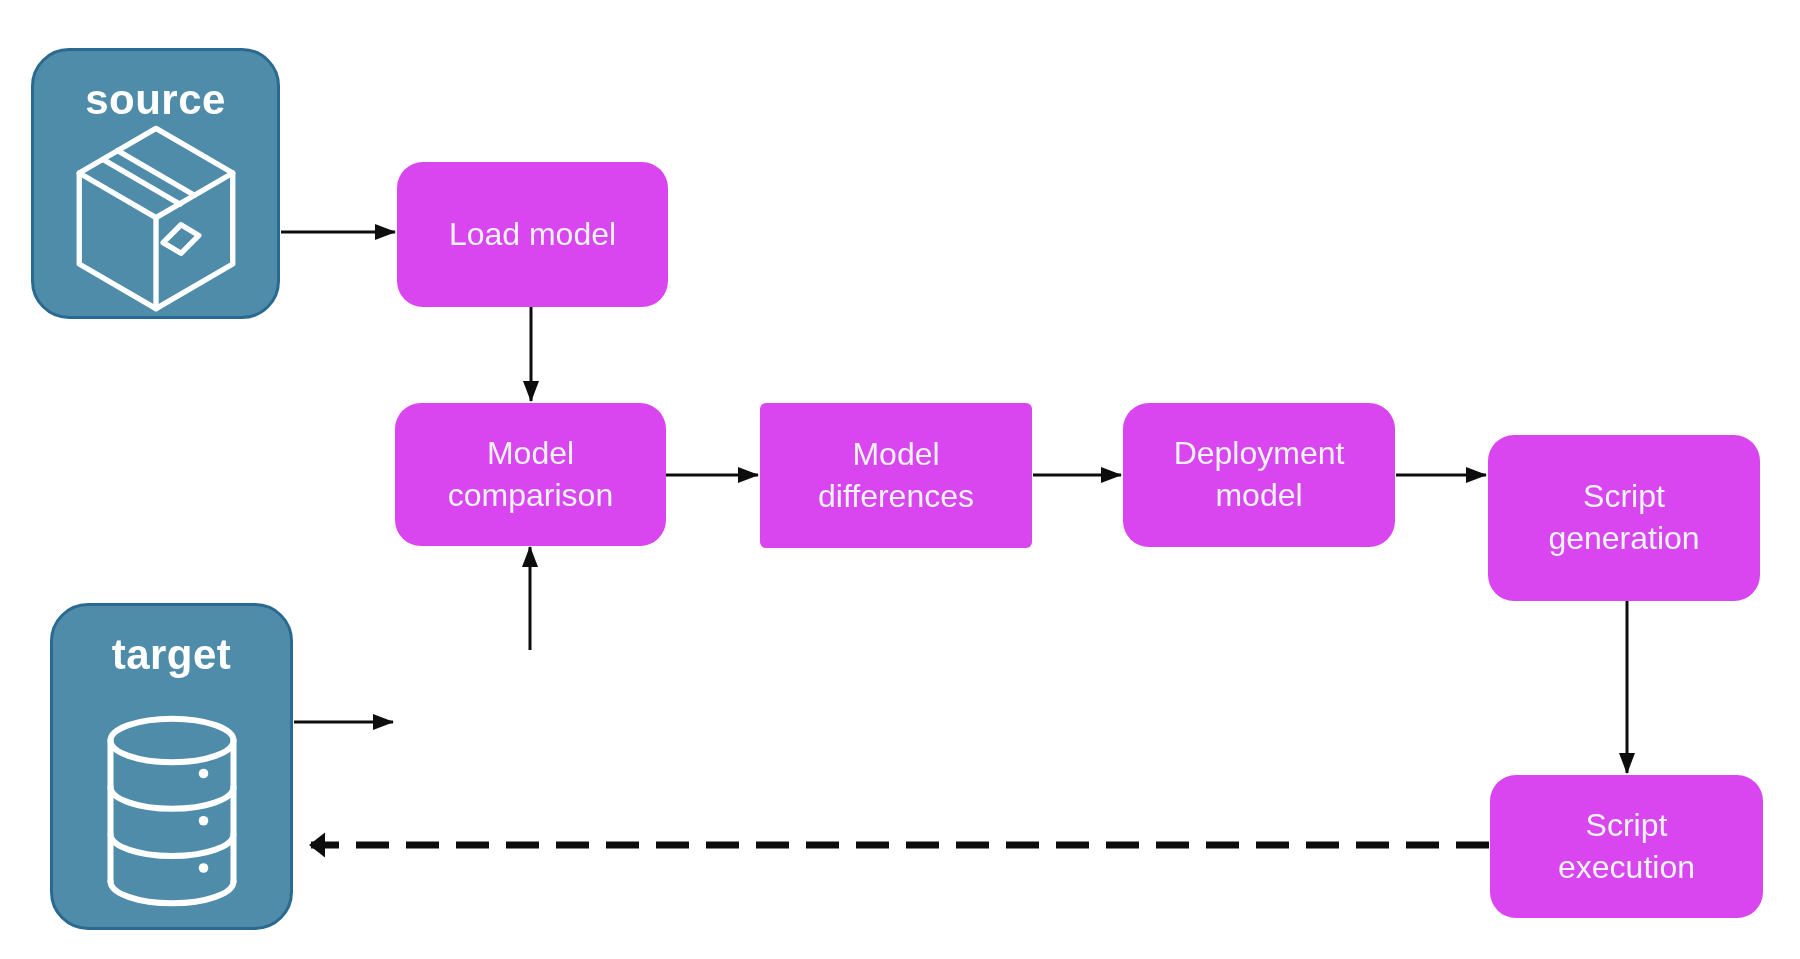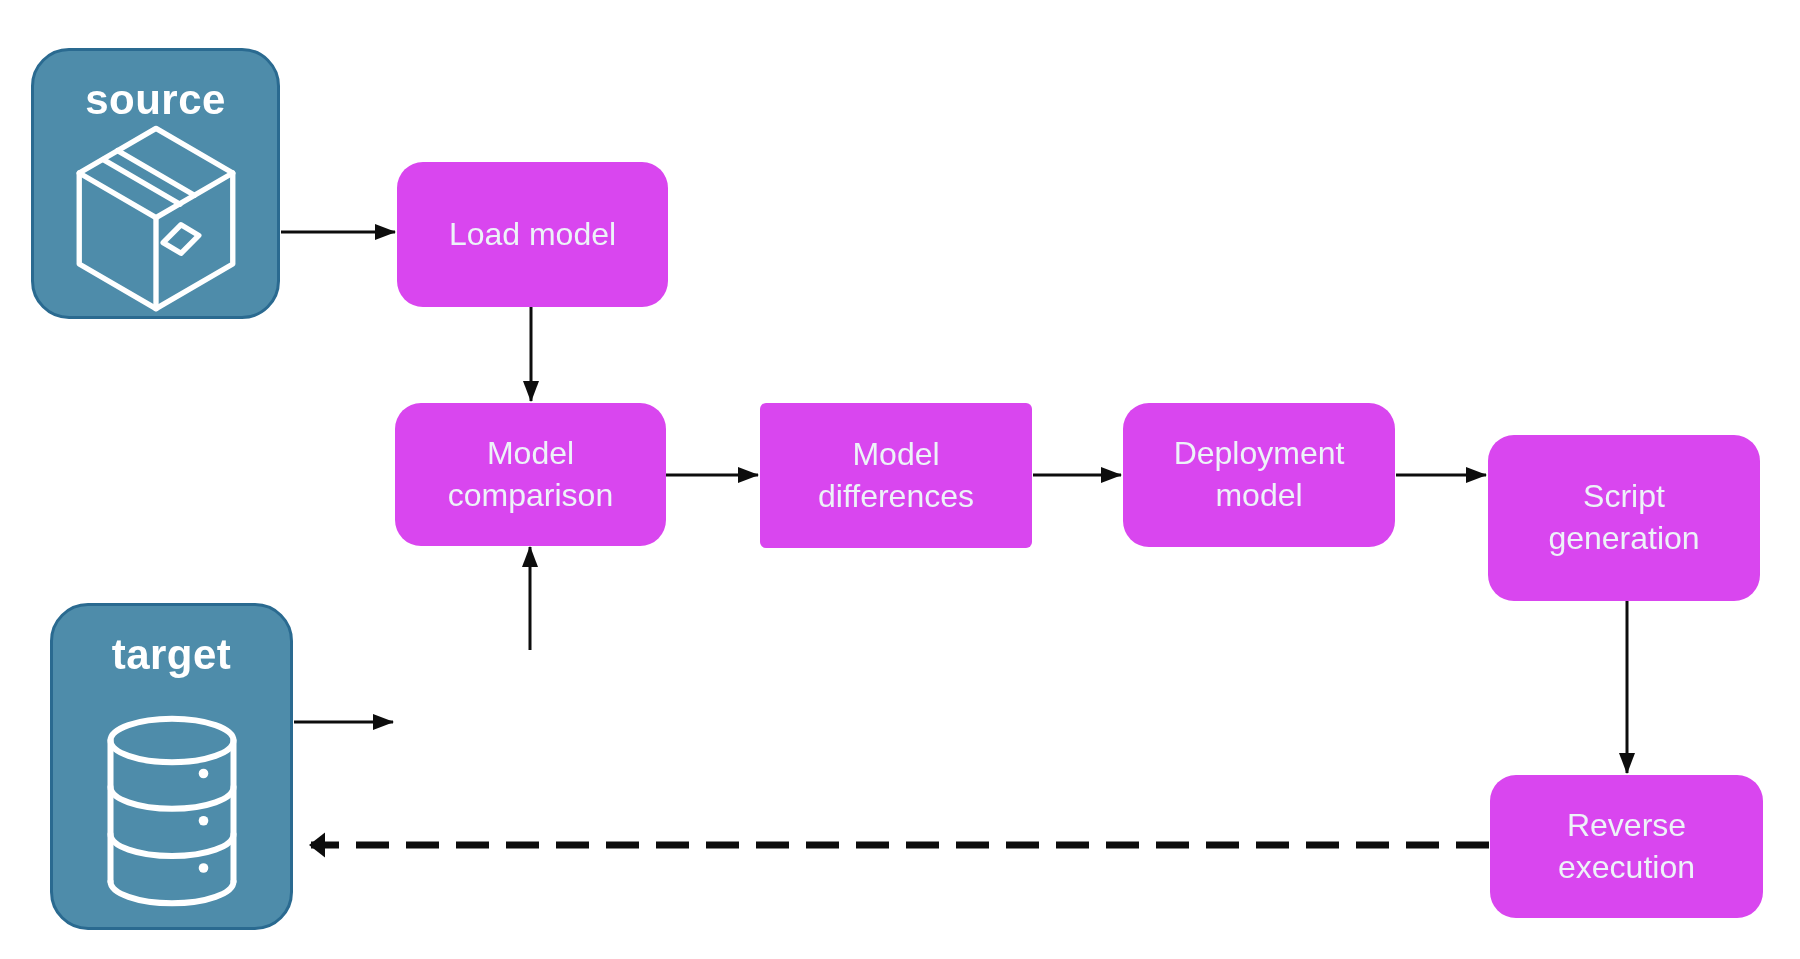--- a/index.html
+++ b/index.html
@@ -120,16 +120,16 @@
   <div class="step" style="left:1123px; top:403px; width:272px; height:144px;">
     <span>Deployment model</span>
   </div>
 
   <div class="step" style="left:1488px; top:404px; width:272px; height:166px;margin-top:31px;">
     <span>Script generation</span>
   </div>
 
 
   <div class="step" style="left:1490px; top:775px; width:273px; height:143px;">
-    <span>Reverse execution</span>
+    <span>Script execution</span>
   </div>
 
 </div>
 
 </body></html>

